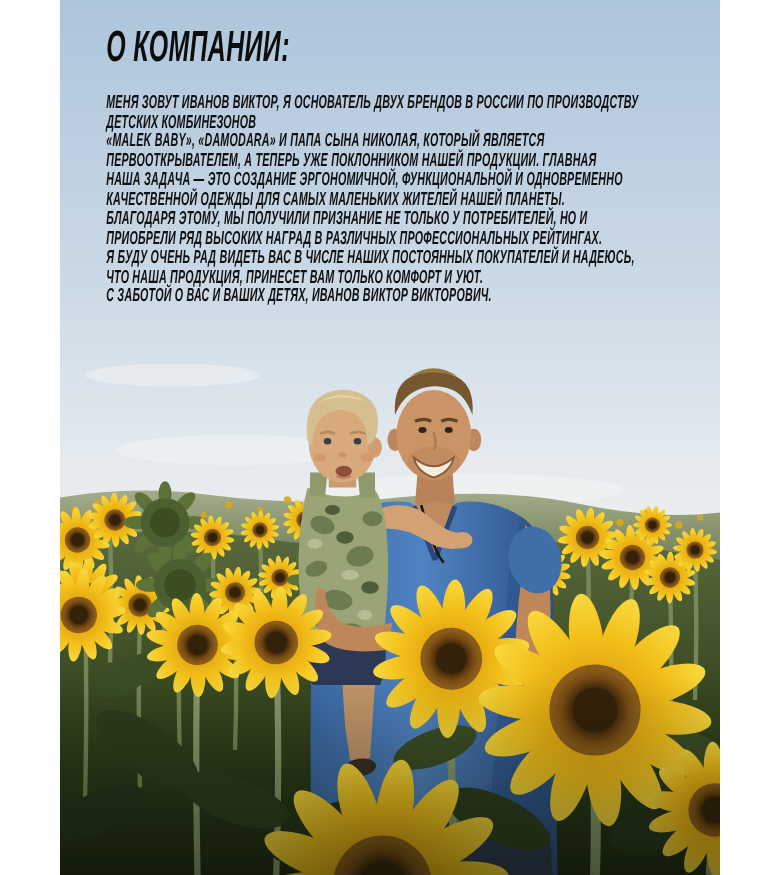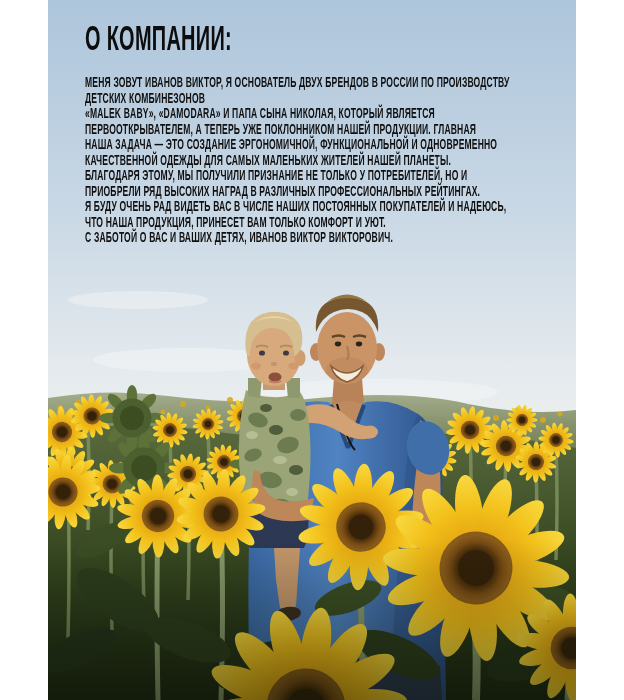--- a/index.html
+++ b/index.html
@@ -5,21 +5,21 @@
   html,body { margin:0; padding:0; }
   body {
     width:624px; height:700px;
     background:#ffffff;
     font-family:"Liberation Sans", sans-serif;
     overflow:hidden;
   }
   .page { position:relative; width:624px; height:700px; background:#ffffff; overflow:hidden; }
   .photo-wrap { position:absolute; left:48px; top:0; width:528px; height:700px; z-index:1; }
   .photo-wrap svg { display:block; }
-  .content { position:absolute; left:0; top:0; width:624px; height:700px; z-index:2; pointer-events:none; }
+  .content { position:absolute; left:0; top:0; width:624px; height:700px; z-index:2; pointer-events:none;font-style:italic; }
   .page-title {
     position:absolute; left:85px; top:20px;
     font-size:35px; line-height:35px; font-weight:bold;
     color:#0d0d0d; white-space:nowrap;
     transform:scaleX(0.57); transform-origin:0 0;
     letter-spacing:0.5px;
   }
   .about-text {
     position:absolute; left:85px; top:74px;
     font-size:15px; line-height:15.5px; font-weight:bold;

